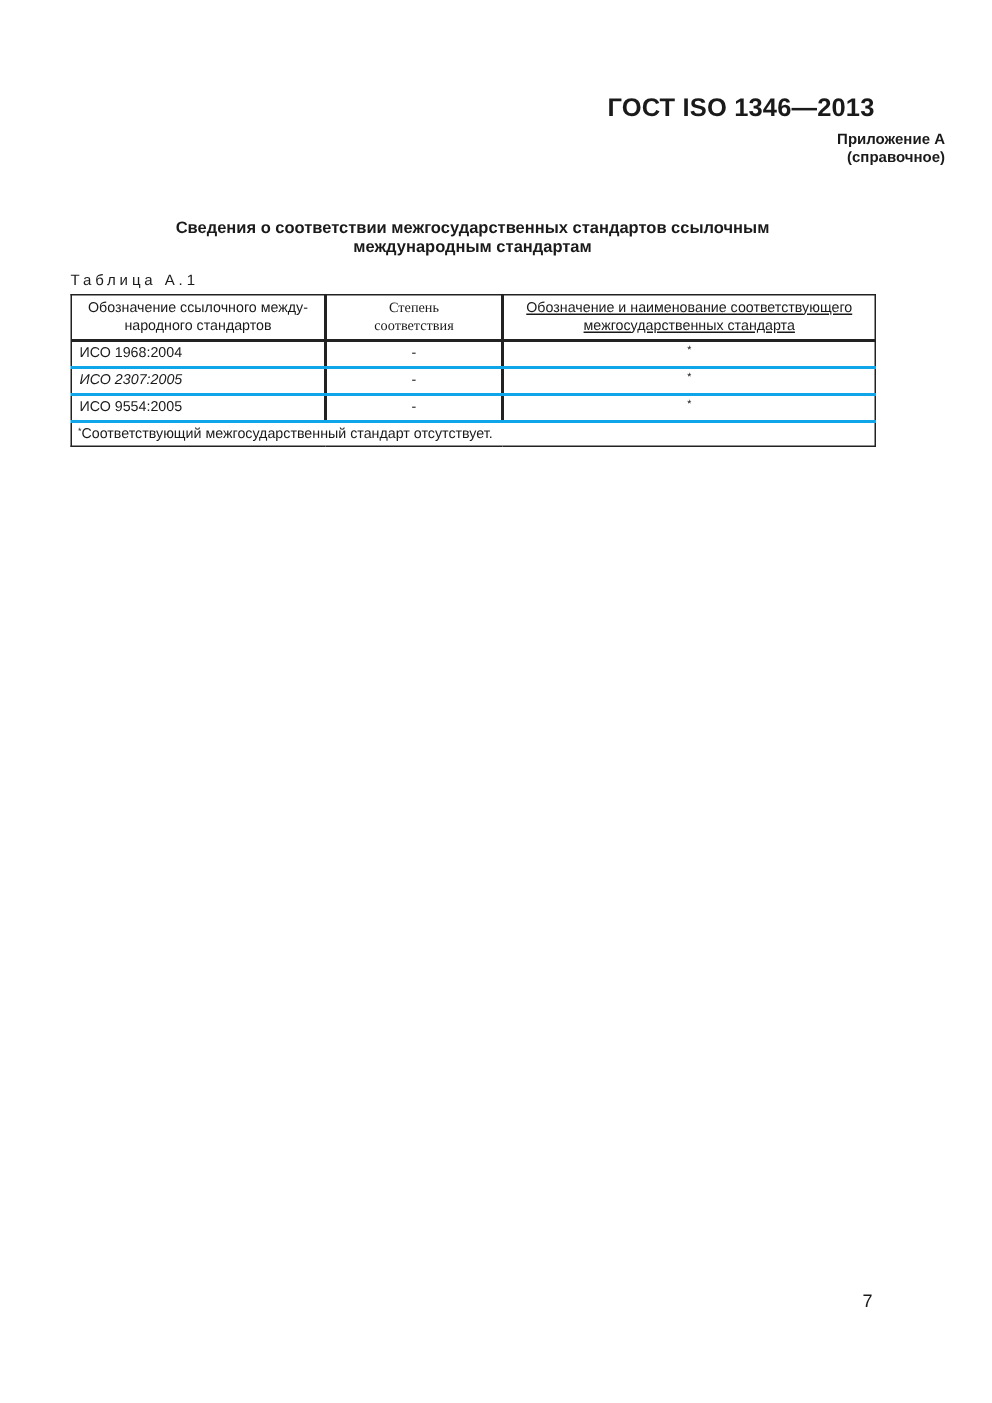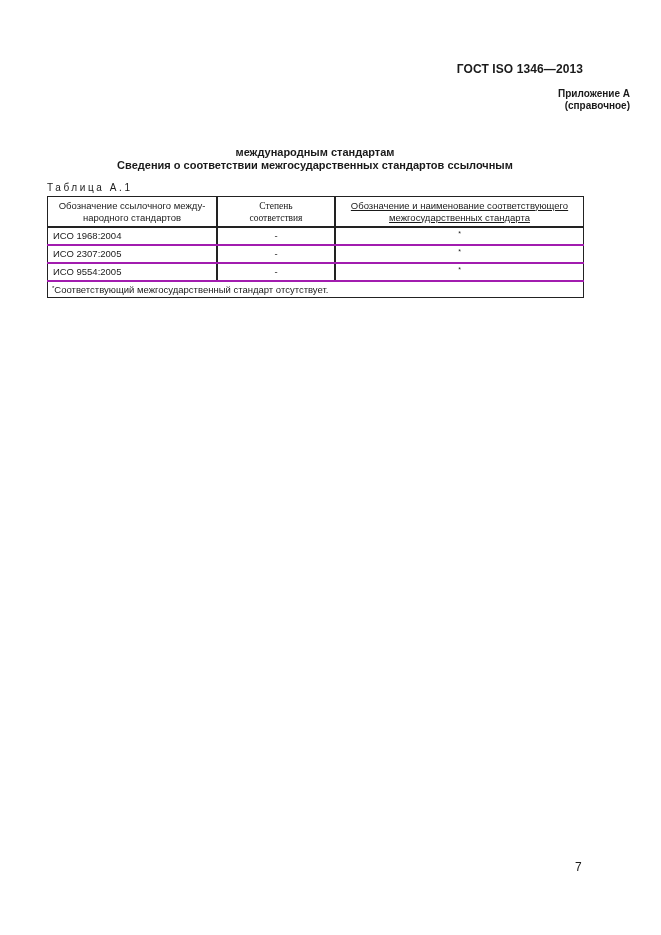--- a/index.html
+++ b/index.html
@@ -12,21 +12,21 @@
       height: 935px;
       position: relative;
       overflow: hidden;
       font-family: "Liberation Sans", sans-serif;
       color: #1a1a1a;
     }
     .page-header {
       position: absolute;
       top: 62px;
       right: 78px;
-      font-size: 12px;
+      font-size: 17px;
       font-weight: bold;
       letter-spacing: 0.1px;
     }
     .annex-title {
       position: absolute;
       top: 88px;
       left: 0;
       width: 630px;
       text-align: right;
       font-size: 10px;
@@ -74,21 +74,21 @@
     table.ref-table th.col1 { width: 160px; }
     table.ref-table th.col2 { width: 108px; }
     table.ref-table th.col3 { width: auto; text-decoration: underline; }
     table.ref-table td.col2,
     table.ref-table td.col1 + td,
     table.ref-table th.col1 { border-right: 2px solid #222; }
     table.ref-table tbody td {
       height: 15px;
     }
     table.ref-table tbody tr.data-row td {
-      border-bottom: 2px solid #a21caf;
+      border-bottom: 2px solid #0ea5e9;
       margin-left: 24px;
     }
     table.ref-table td.center {
       text-align: center;
     }
     table.ref-table td.mark {
       text-align: center;
       font-size: 7px;
       line-height: 10px;
       vertical-align: top;
@@ -115,22 +115,22 @@
 <body>
 
 <div class="page-header">ГОСТ ISO 1346—2013</div>
 
 <div class="annex-title">
   <div>Приложение А</div>
   <div>(справочное)</div>
 </div>
 
 <div class="section-title">
+  <div>Сведения о соответствии межгосударственных стандартов ссылочным</div>
   <div>международным стандартам</div>
-  <div>Сведения о соответствии межгосударственных стандартов ссылочным</div>
 </div>
 
 <div class="table-caption">Таблица А.1</div>
 
 <table class="ref-table">
   <thead>
     <tr>
       <th class="col1">
         <div>Обозначение ссылочного между-</div>
         <div>народного стандартов</div>
@@ -145,21 +145,21 @@
       </th>
     </tr>
   </thead>
   <tbody>
     <tr class="data-row">
       <td style="border-right:2px solid #222;">ИСО 1968:2004</td>
       <td class="center" style="border-right:2px solid #222;">-</td>
       <td class="mark">*</td>
     </tr>
     <tr class="data-row">
-      <td style="border-right:2px solid #222;">ИСО 2307:2005</td>
+      <td style="border-right:2px solid #222;font-style:italic;">ИСО 2307:2005</td>
       <td class="center" style="border-right:2px solid #222;">-</td>
       <td class="mark">*</td>
     </tr>
     <tr class="data-row">
       <td style="border-right:2px solid #222;">ИСО 9554:2005</td>
       <td class="center" style="border-right:2px solid #222;">-</td>
       <td class="mark">*</td>
     </tr>
     <tr>
       <td colspan="3" class="footnote">

